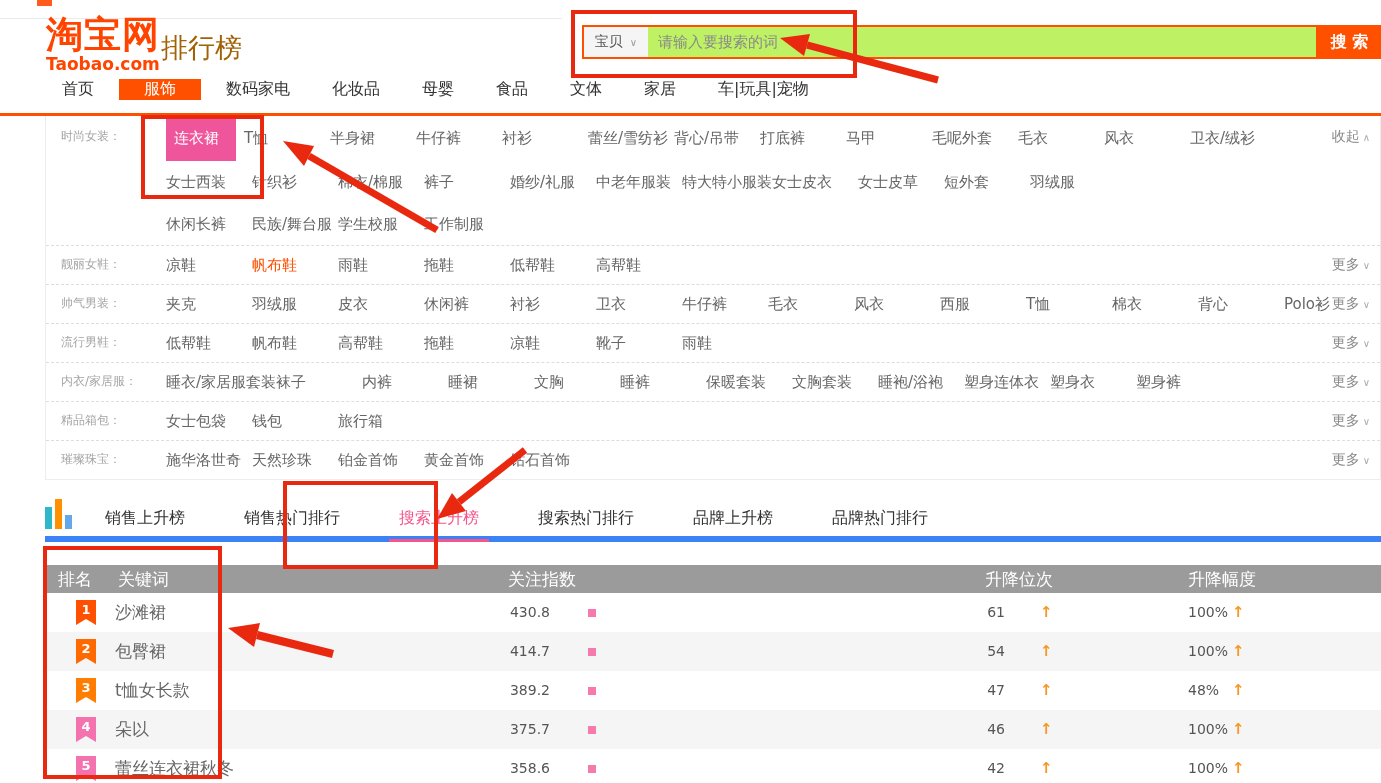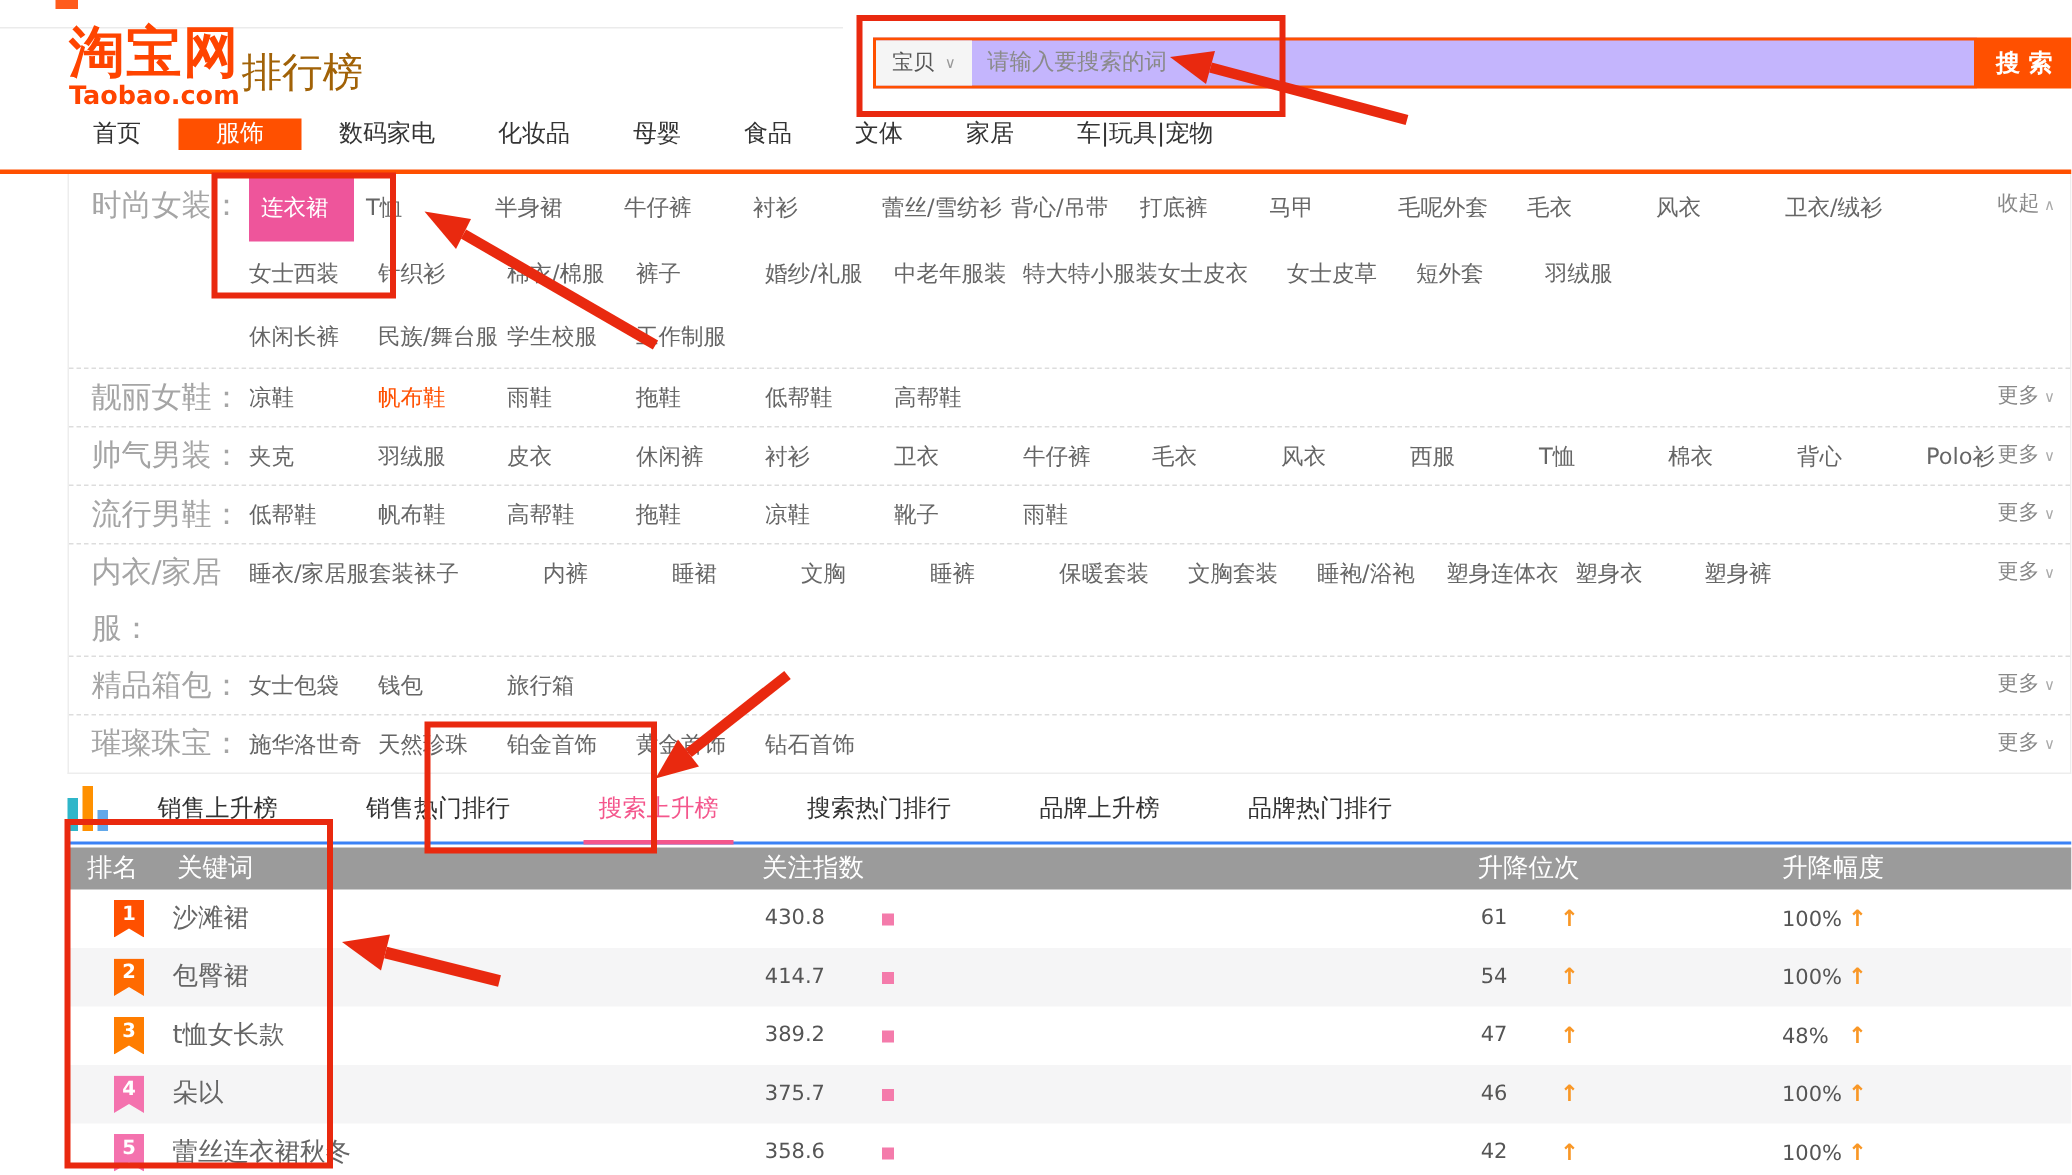--- a/index.html
+++ b/index.html
@@ -8,55 +8,55 @@
   .hairline{position:absolute;left:0;top:18px;width:562px;height:1px;background:#ebebeb}
   .corner-mark{position:absolute;left:37px;top:0;width:15px;height:6px;background:#ff5b1c}
 
   
   .logo{position:absolute;left:46px;top:16px;color:#ff4400;line-height:1;cursor:pointer}
   .logo-cn{font-size:37px;font-weight:bold;letter-spacing:1px}
   .logo-en{font-size:17px;font-weight:bold;margin-top:3px}
   .page-title{position:absolute;left:161px;top:30px;font-size:27px;color:#a16207}
 
   .search-box{position:absolute;left:582px;top:25px;width:732px;height:30px;border:2px solid #ff5000;
-              display:flex;align-items:stretch;background:#c4b5fd}
+              display:flex;align-items:stretch;background:#bef264}
   .search-select{width:64px;background:#f5f5f5;display:flex;align-items:center;justify-content:center;
                  gap:7px;font-size:14px;color:#555;cursor:pointer}
   .search-select .chev{font-size:10px;color:#999}
   .search-input{flex:1;border:0;outline:0;padding:0 10px;font-size:15px;color:#333;font-family:Liberation Serif, serif;background:transparent}
   .search-input::placeholder{color:#8a8a8a}
   .search-btn{position:absolute;left:1318px;top:25px;width:63px;height:34px;background:#ff5000;color:#fff;
               font-size:16px;font-weight:bold;border:0;display:flex;align-items:center;justify-content:center;
               cursor:pointer;font-family:inherit}
 
   
   .nav{position:absolute;left:45px;top:79px;display:flex;align-items:flex-start;height:34px}
   .nav-item{display:flex;align-items:center;padding:0 17px;margin-right:8px;font-size:16px;color:#333;cursor:pointer}
   .nav-item.s-active{background:#ff5000;color:#fff;padding:0 25px}
   .nav-underline{position:absolute;left:0;top:113px;width:1381px;height:3px;background:#ff5000}
 
   
   .panel{position:absolute;left:45px;top:116px;width:1336px;box-sizing:border-box;
          border-left:1px solid #ededed;border-right:1px solid #ededed;border-bottom:1px solid #ededed}
   .section{position:relative;display:flex}
   .section + .section{border-top:1px dashed #ddd}
-  .sec-label{width:105px;padding-left:15px;flex:none;font-size:20px;color:#a5a5a5;line-height:41px}
+  .sec-label{width:105px;padding-left:15px;flex:none;font-size:12px;color:#a5a5a5;line-height:41px}
   .section.slim .sec-label{line-height:37px}
   .sec-rows{flex:1;padding-right:70px}
   .cat-row{line-height:41px;white-space:nowrap}
   .section.slim .cat-row{line-height:37px}
   .cat-item{display:inline-block;min-width:86px;font-size:15px;color:#666;cursor:pointer;box-sizing:border-box}
   .cat-item.s-chip{min-width:70px;background:#ee559b;color:#fff;padding:2px 8px;margin-right:8px}
   .cat-item.s-hot{color:#ff5000}
   .sec-link{position:absolute;right:10px;top:0;font-size:14px;color:#888;line-height:41px;cursor:pointer}
   .section.slim .sec-link{line-height:37px}
   .sec-link .caret{font-size:10px;margin-left:3px;color:#aaa}
 
   
-  .tabs{position:absolute;left:45px;top:518px;width:1336px;height:45px;border-bottom:2px solid #3b82f6;box-sizing:border-box}
+  .tabs{position:absolute;left:45px;top:497px;width:1336px;height:45px;border-bottom:6px solid #3b82f6;box-sizing:border-box}
   .tabs-icon{position:absolute;left:0;bottom:7px;display:flex;align-items:flex-end;gap:3px}
   .tabs-icon i{display:block;width:7px}
   .bar-teal{height:22px;background:#2fb6c9}
   .bar-orange{height:30px;background:#ff9000}
   .bar-blue{height:14px;background:#62a8ea}
   .tab-list{position:absolute;left:50px;top:0;height:45px;display:flex;gap:39px}
   .tab{display:flex;align-items:center;padding:0 10px;font-size:16px;color:#333;cursor:pointer;
        border-bottom:3px solid transparent;box-sizing:border-box}
   .tab.s-active{color:#f4568c;border-bottom-color:#f4568c}
 

